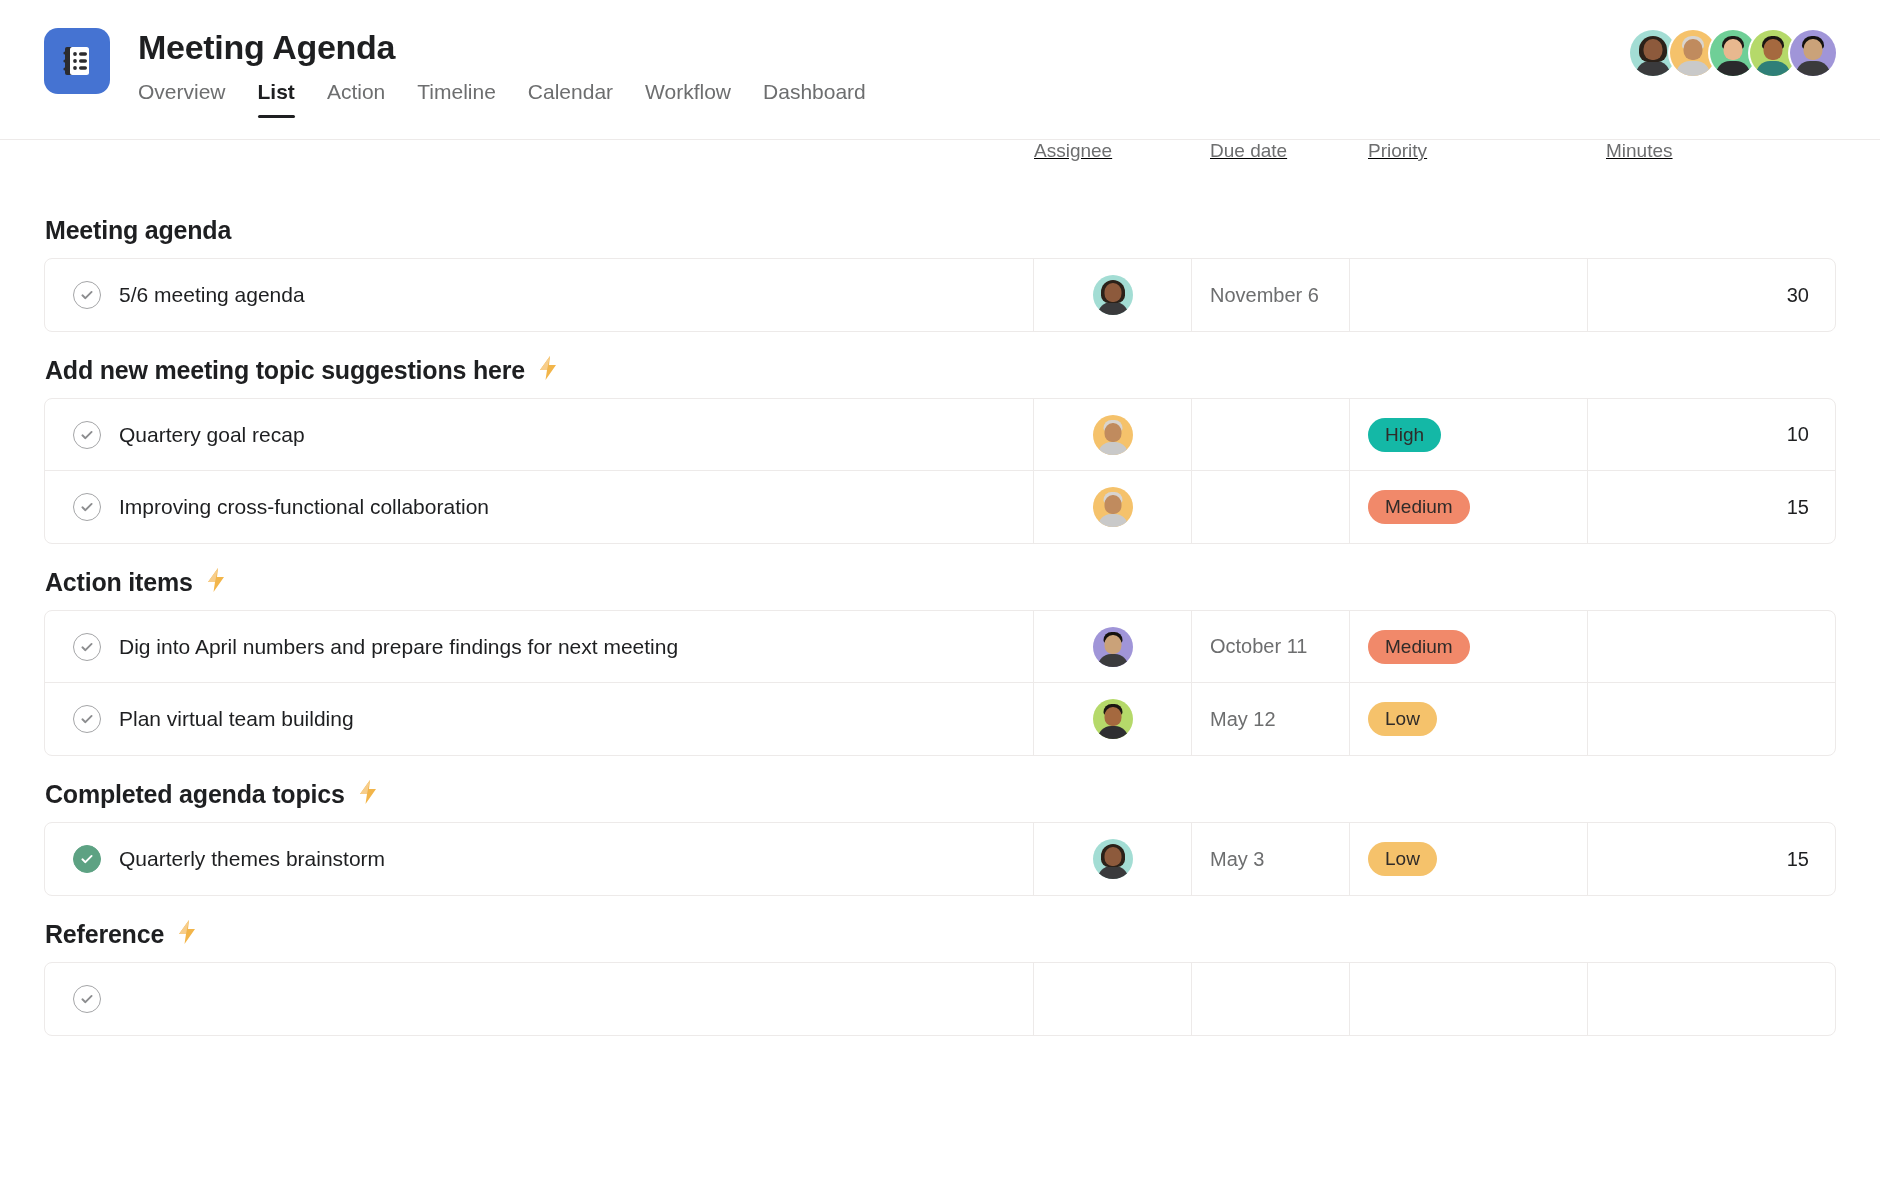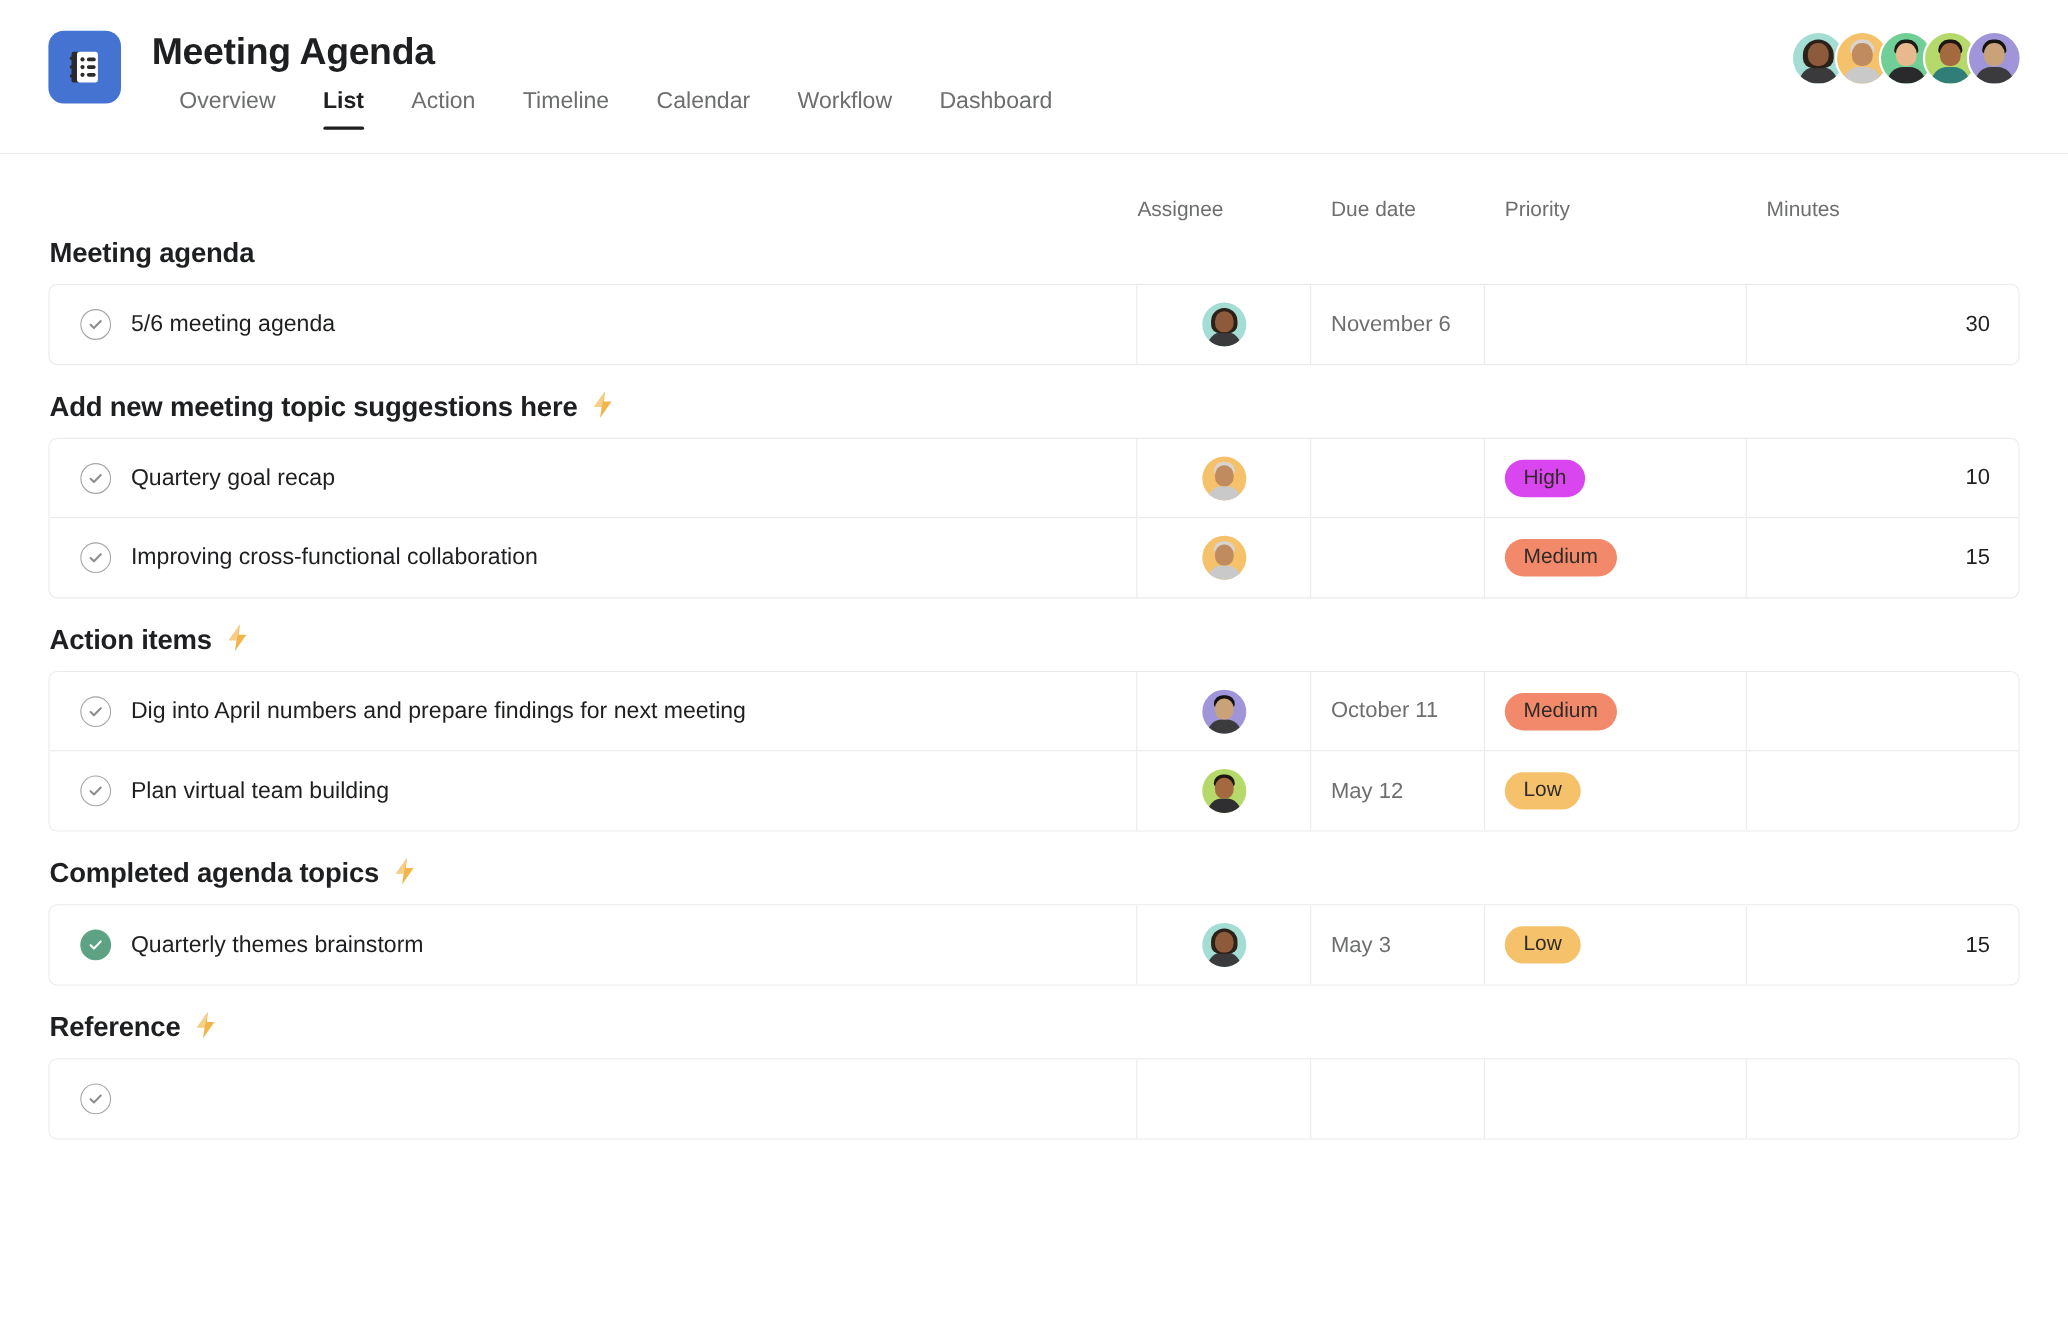--- a/index.html
+++ b/index.html
@@ -36,22 +36,21 @@
     font-weight: 700;
     color: #1e1f21;
     letter-spacing: -0.3px;
     line-height: 42px;
   }
 
   .tabs {
     display: flex;
     align-items: flex-end;
     margin-top: 8px;
-    gap: 11px;
-    margin-left: 25px;
+    gap: 0;
   }
   .tab {
     font-size: 21px;
     color: #6d6e6f;
     padding: 4px 16px 14px 16px;
     cursor: pointer;
     position: relative;
     white-space: nowrap;
   }
   .tab:first-child { padding-left: 0; }
@@ -114,21 +113,22 @@
   .content {
     padding: 0 44px;
     position: relative;
     height: 1059px;
     overflow: hidden;
   }
 
   .col-headers {
     display: flex;
     height: 62px;
-    align-items: flex-end;
+    align-items: flex-start;
+    text-decoration: underline;
   }
   .col-headers .spacer { flex: 0 0 990px; }
   .col-head {
     font-size: 19px;
     color: #6d6e6f;
   }
   .ch-assignee { flex: 0 0 158px; padding-left: 0px; }
   .ch-due      { flex: 0 0 158px; padding-left: 18px; }
   .ch-priority { flex: 0 0 238px; padding-left: 18px; }
   .ch-minutes  { flex: 1;         padding-left: 18px; }
@@ -343,21 +343,21 @@
               <div class="avatar row-avatar" style="background: rgb(245, 194, 107);">
                 <div class="body" style="background: rgb(201, 201, 201);"></div>
                 <div class="hair" style="background: rgb(216, 212, 207);"></div>
                 <div class="head" style="background: rgb(192, 139, 94);"></div>
               </div>
             </div>
             <div class="cell cell-due">
               <span class="due-text"></span>
             </div>
             <div class="cell cell-priority">
-              <span class="badge" style="background: #d946ef;">High</span>
+              <span class="badge" style="background: #14b8a6;">High</span>
             </div>
             <div class="cell cell-minutes">
               <span class="min-text">10</span>
             </div>
           </div>
           <div class="row">
             <div class="cell-task">
               <div class="check">
                 <svg width="16" height="16" viewBox="0 0 16 16">
                   <path d="M3.4 8.3 L6.4 11.2 L12.6 4.9" fill="none" stroke="#8d8e90" stroke-width="1.9" stroke-linecap="round" stroke-linejoin="round"></path>

